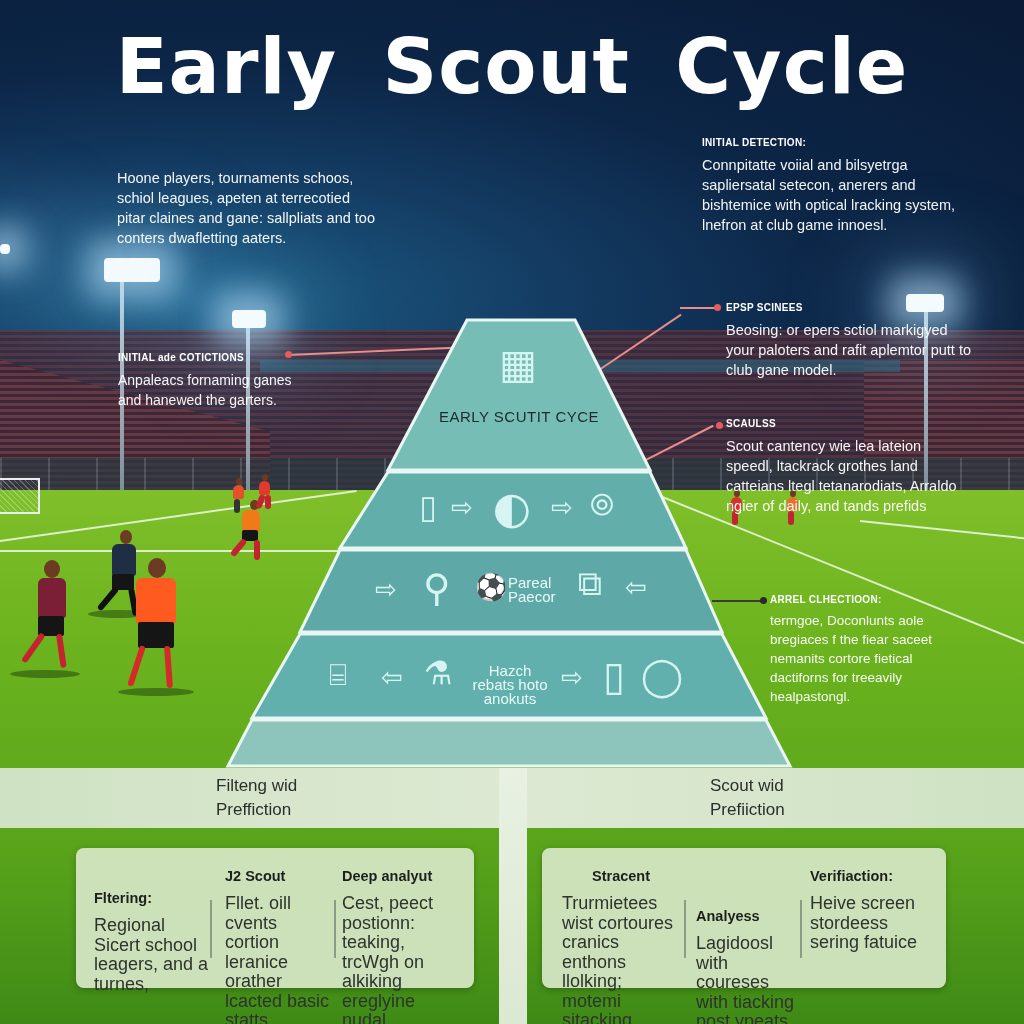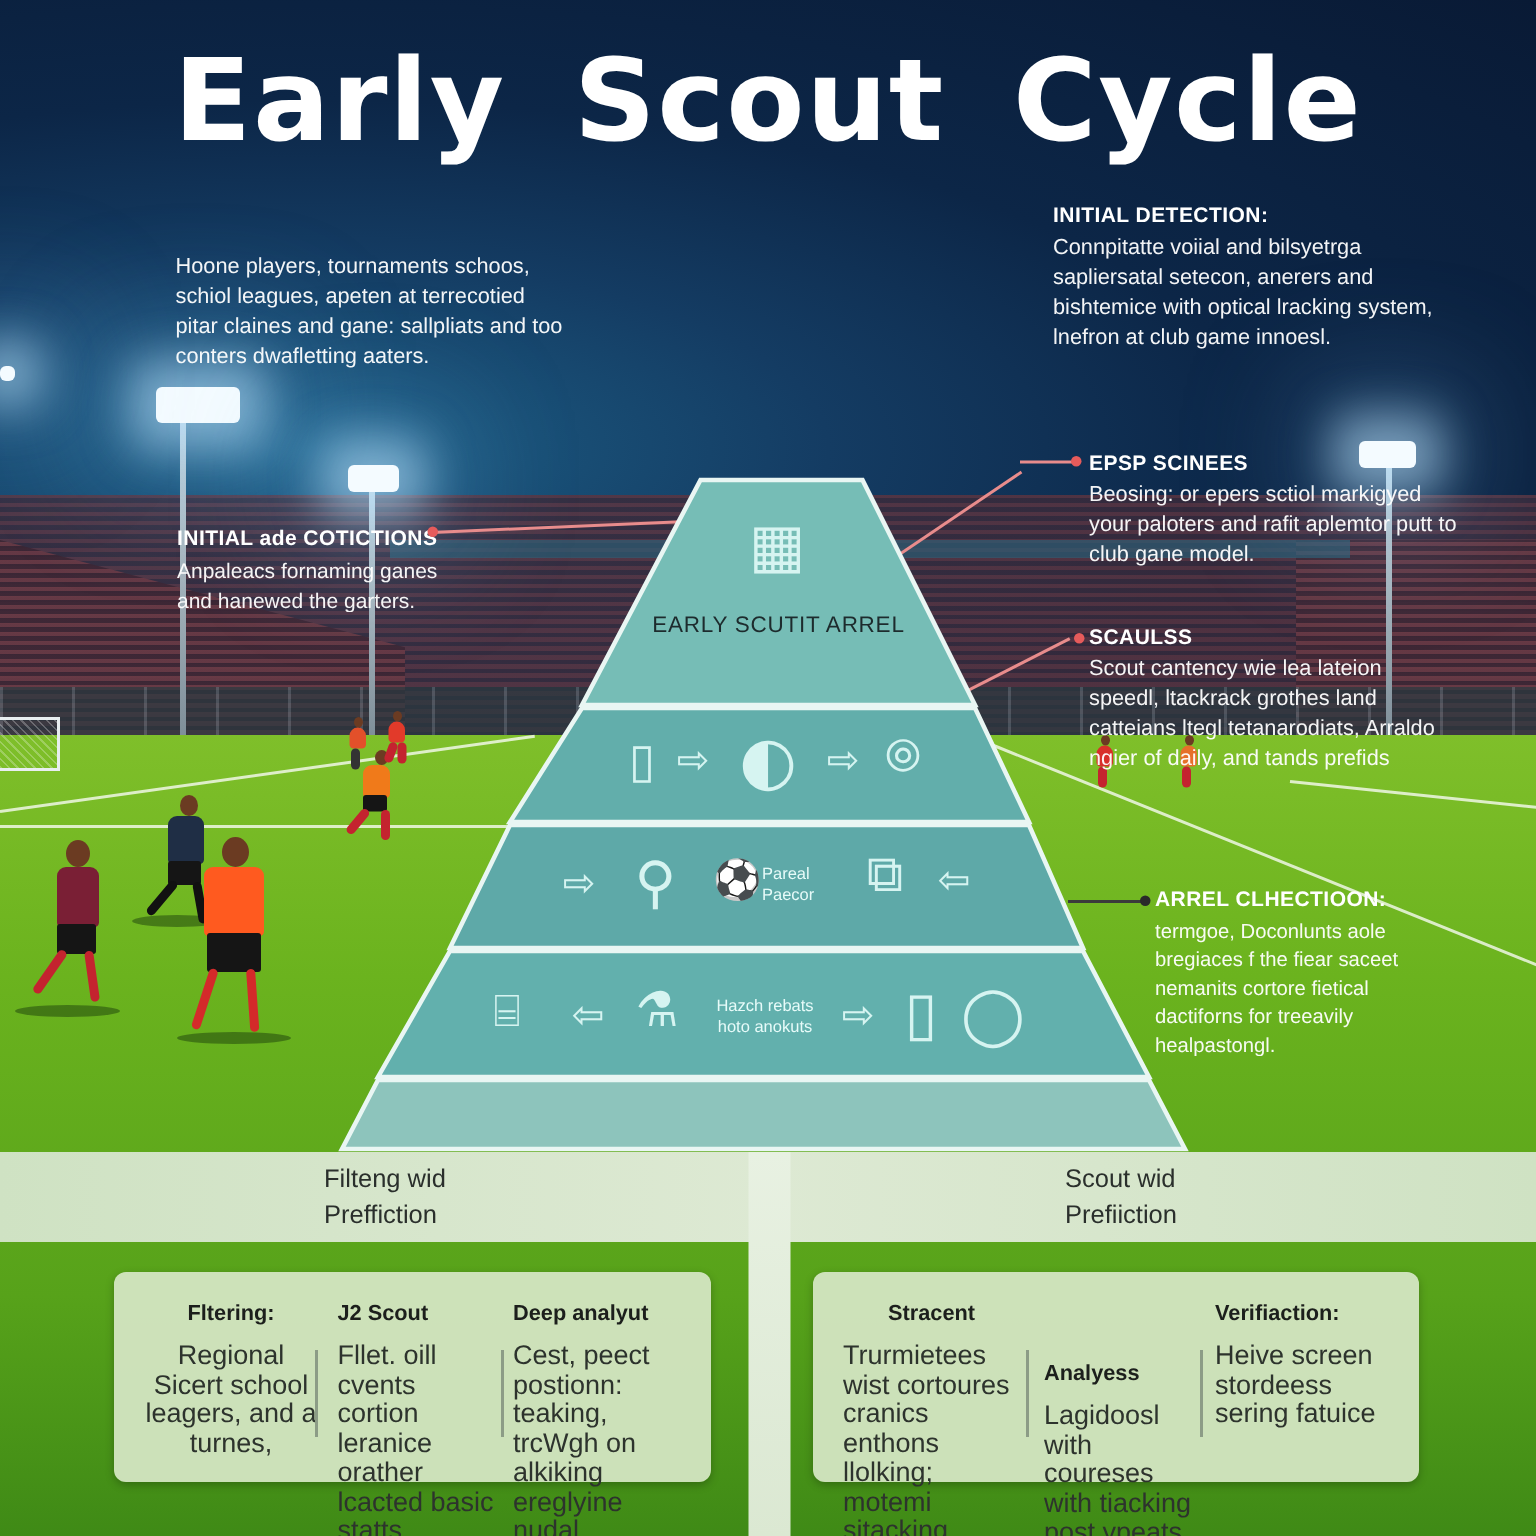--- a/index.html
+++ b/index.html
@@ -62,31 +62,31 @@
   .player .leg { position: absolute; width: 6px; border-radius: 3px; transform-origin: top center; }
   .player .shadow { position: absolute; height: 8px; border-radius: 50%; background: rgba(20,50,10,0.45); }
 
   .title {
     position: absolute; left: 0; top: 22px; width: 1024px; text-align: center;
     color: #ffffff; font-weight: 700; font-size: 76px; letter-spacing: 1px;
     word-spacing: 18px;
     font-family: "DejaVu Sans", sans-serif;
   }
   .callout { position: absolute; color: #ffffff; font-size: 14.5px; line-height: 20px; }
-  .callout .heading { font-weight: 700; font-size: 14px; letter-spacing: 0.3px; margin-bottom: 2px; }
+  .callout .heading { font-weight: 700; font-size: 10px; letter-spacing: 0.3px; margin-bottom: 2px; }
   .callout .body { opacity: 0.95; }
 
   .connector { position: absolute; height: 1.5px; background: #e88c8c; transform-origin: left center; }
   .connector-dot { position: absolute; width: 7px; height: 7px; border-radius: 50%; background: #e65b5b; }
 
   .pyramid {
     position: absolute; left: 0; top: 0; width: 1024px; height: 1024px; pointer-events: none;
   }
   .tier { position: absolute; pointer-events: auto; }
-  .tier-label { position: absolute; text-align: center; color: #e7fbf9; font-size: 11px; line-height: 14px; }
+  .tier-label { position: absolute; text-align: center; color: #e7fbf9; font-size: 15px; line-height: 14px; }
   .tier-title { position: absolute; left: 0; width: 100%; text-align: center; color: #1d2b2d; font-size: 15px; letter-spacing: 0.5px; }
   .icon-glyph {
     position: absolute; color: #d6f4f1; font-size: 26px; line-height: 30px; text-align: center;
     font-family: "DejaVu Sans", sans-serif;
   }
 
   .band {
     position: absolute; left: 0; top: 768px; width: 1024px; height: 60px;
     background: linear-gradient(90deg, #cfe2c3 0%, #dde9d3 50%, #cfe2c3 100%);
   }
@@ -227,21 +227,21 @@
 <svg class="pyramid" viewBox="0 0 1024 1024">
   <polygon points="467,320 575,320 650,470 388,470" fill="#76bdb6" stroke="#e9f6f3" stroke-width="3"></polygon>
   <polygon points="388,472 650,472 686,548 340,548" fill="#62aeab" stroke="#e9f6f3" stroke-width="3"></polygon>
   <polygon points="340,550 686,550 722,632 300,632" fill="#5ea9a8" stroke="#e9f6f3" stroke-width="3"></polygon>
   <polygon points="300,634 722,634 766,718 252,718" fill="#62b0ad" stroke="#e9f6f3" stroke-width="3"></polygon>
   <polygon points="252,720 766,720 790,766 228,766" fill="#8dc4bc" stroke="#e9f6f3" stroke-width="3"></polygon>
 </svg>
 
 <div class="tier" style="left:388px; top:320px; width:262px; height:150px;">
   <div class="icon-glyph" style="left:100px; top:22px; width:60px; font-size:40px; line-height:44px;">▦</div>
-  <div class="tier-title" style="top:88px;">EARLY SCUTIT ARREL</div>
+  <div class="tier-title" style="top:88px;">EARLY SCUTIT CYCE</div>
 </div>
 
 <div class="tier" style="left:388px; top:472px; width:262px; height:76px;">
   <div class="icon-glyph" style="left:20px; top:20px; width:40px; font-size:32px;">▯</div>
   <div class="icon-glyph" style="left:56px; top:20px; width:36px;">⇨</div>
   <div class="icon-glyph" style="left:98px; top:14px; width:52px; font-size:44px; line-height:44px;">◐</div>
   <div class="icon-glyph" style="left:156px; top:20px; width:36px;">⇨</div>
   <div class="icon-glyph" style="left:194px; top:18px; width:40px; font-size:30px;">⦾</div>
 </div>
 
@@ -273,21 +273,21 @@
 <div class="band-label" style="left:216px; top:774px;">
   <div>Filteng wid</div>
   <div>Preffiction</div>
 </div>
 <div class="band-label" style="left:710px; top:774px;">
   <div>Scout wid</div>
   <div>Prefiiction</div>
 </div>
 
 <div class="card" style="left:76px; width:398px;">
-  <div class="col" style="left:18px; width:120px; text-align:center;">
+  <div class="col" style="left:18px; width:120px; margin-top:22px;">
     <div class="col-head">Fltering:</div>
     <div class="col-body">Regional Sicert school leagers, and a turnes,</div>
   </div>
   <div class="sep" style="left:134px;"></div>
   <div class="col" style="left:149px; width:110px;">
     <div class="col-head">J2 Scout</div>
     <div class="col-body">Fllet. oill cvents cortion leranice orather lcacted basic statts</div>
   </div>
   <div class="sep" style="left:258px;"></div>
   <div class="col" style="left:266px; width:118px;">

